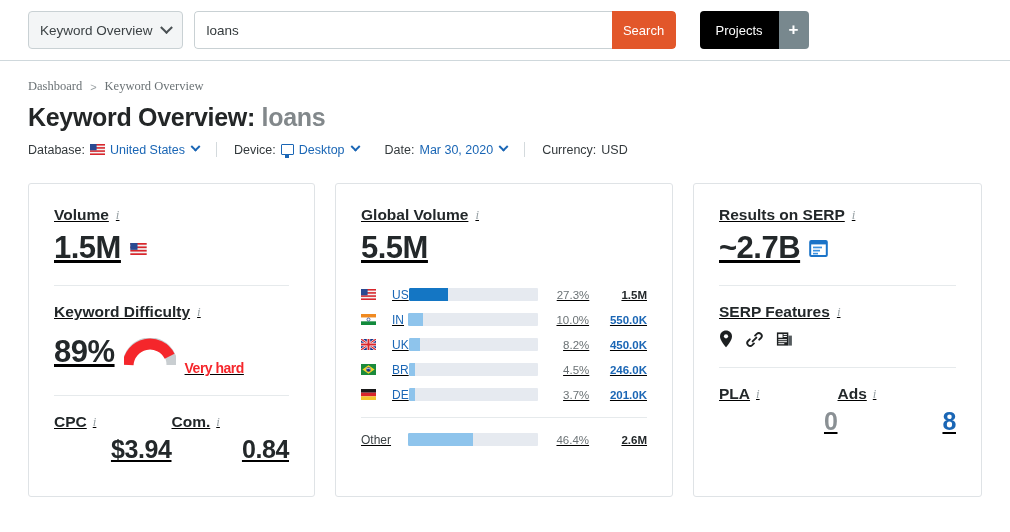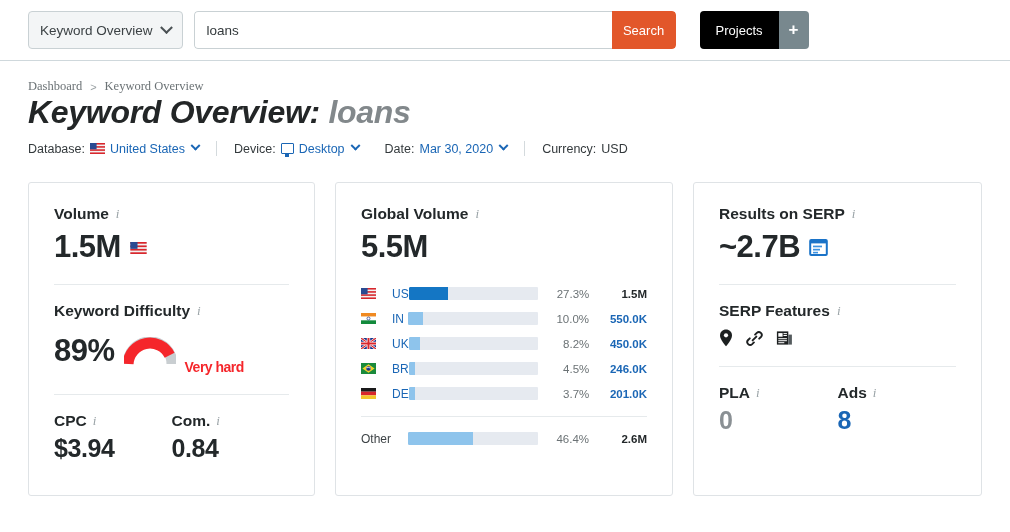--- a/index.html
+++ b/index.html
@@ -96,25 +96,25 @@
   .page { padding: 0 28px; }
   .breadcrumb {
     margin-top: 18px;
     font-size: 12.5px; color: #6b7275;
     display: flex; align-items: center; gap: 8px;
   }
   .breadcrumb a { color: #6b7275; text-decoration: none; cursor: pointer; font-family: Liberation Serif, serif; }
   .bc-sep { color: #9aa1a4; font-size: 11px; }
 
   .title {
-    font-size: 32px;
+    margin-top: 9px;
+    font-size: 25px;
     font-weight: 700;
     color: #232627;
     letter-spacing: -0.3px;
-    font-style: italic;
   }
   .title .kw { color: #82888b; font-weight: 700; }
 
   .meta {
     margin-top: 10px;
     display: flex; align-items: center;
     font-size: 12.5px; color: #3d4346;
     gap: 7px;
   }
   .meta .lbl { color: #33393c; }
@@ -144,20 +144,21 @@
     width:4px; height:3px; background:#1a66b5;
   }
 
   
   .cards {
     display: flex;
     gap: 20px;
     padding: 0 28px;
     margin-top: 26px;
     align-items: flex-start;
+    text-decoration: underline;
   }
   .card {
     background: #ffffff;
     border: 1px solid #dfe3e6;
     border-radius: 3px;
     padding: 22px 25px 20px 25px;
     height: 314px;
   }
   .card-1 { width: 290px; }
   .card-2 { width: 338px; }
@@ -182,21 +183,21 @@
     letter-spacing: -0.5px;
   }
   .hr { height: 1px; background: #e6eaec; margin: 19px 0 17px 0; }
 
   
   .gauge { position: relative; width: 52px; height: 28px; }
   .gauge svg { display: block; }
   .verdict { font-size: 14px; font-weight: 700; color: #f5262b; margin-top: 33px; }
 
   .two-col { display: flex; }
-  .two-col > div { width: 50%; }
+  .two-col > div { width: 50%; text-align: right; }
   .sub-label { font-size: 15.5px; font-weight: 700; color: #23282a; display:flex; align-items:center; gap:6px; }
   .sub-value { font-size: 25px; font-weight: 700; color: #23282a; margin-top: 4px; letter-spacing:-0.4px; }
   .sub-value.gray { color: #8a9094; }
   .sub-value.blue { color: #1a66b5; }
 
   
   .bars { margin-top: 16px; }
   .bar-row {
     display: flex; align-items: center;
     height: 25px;

